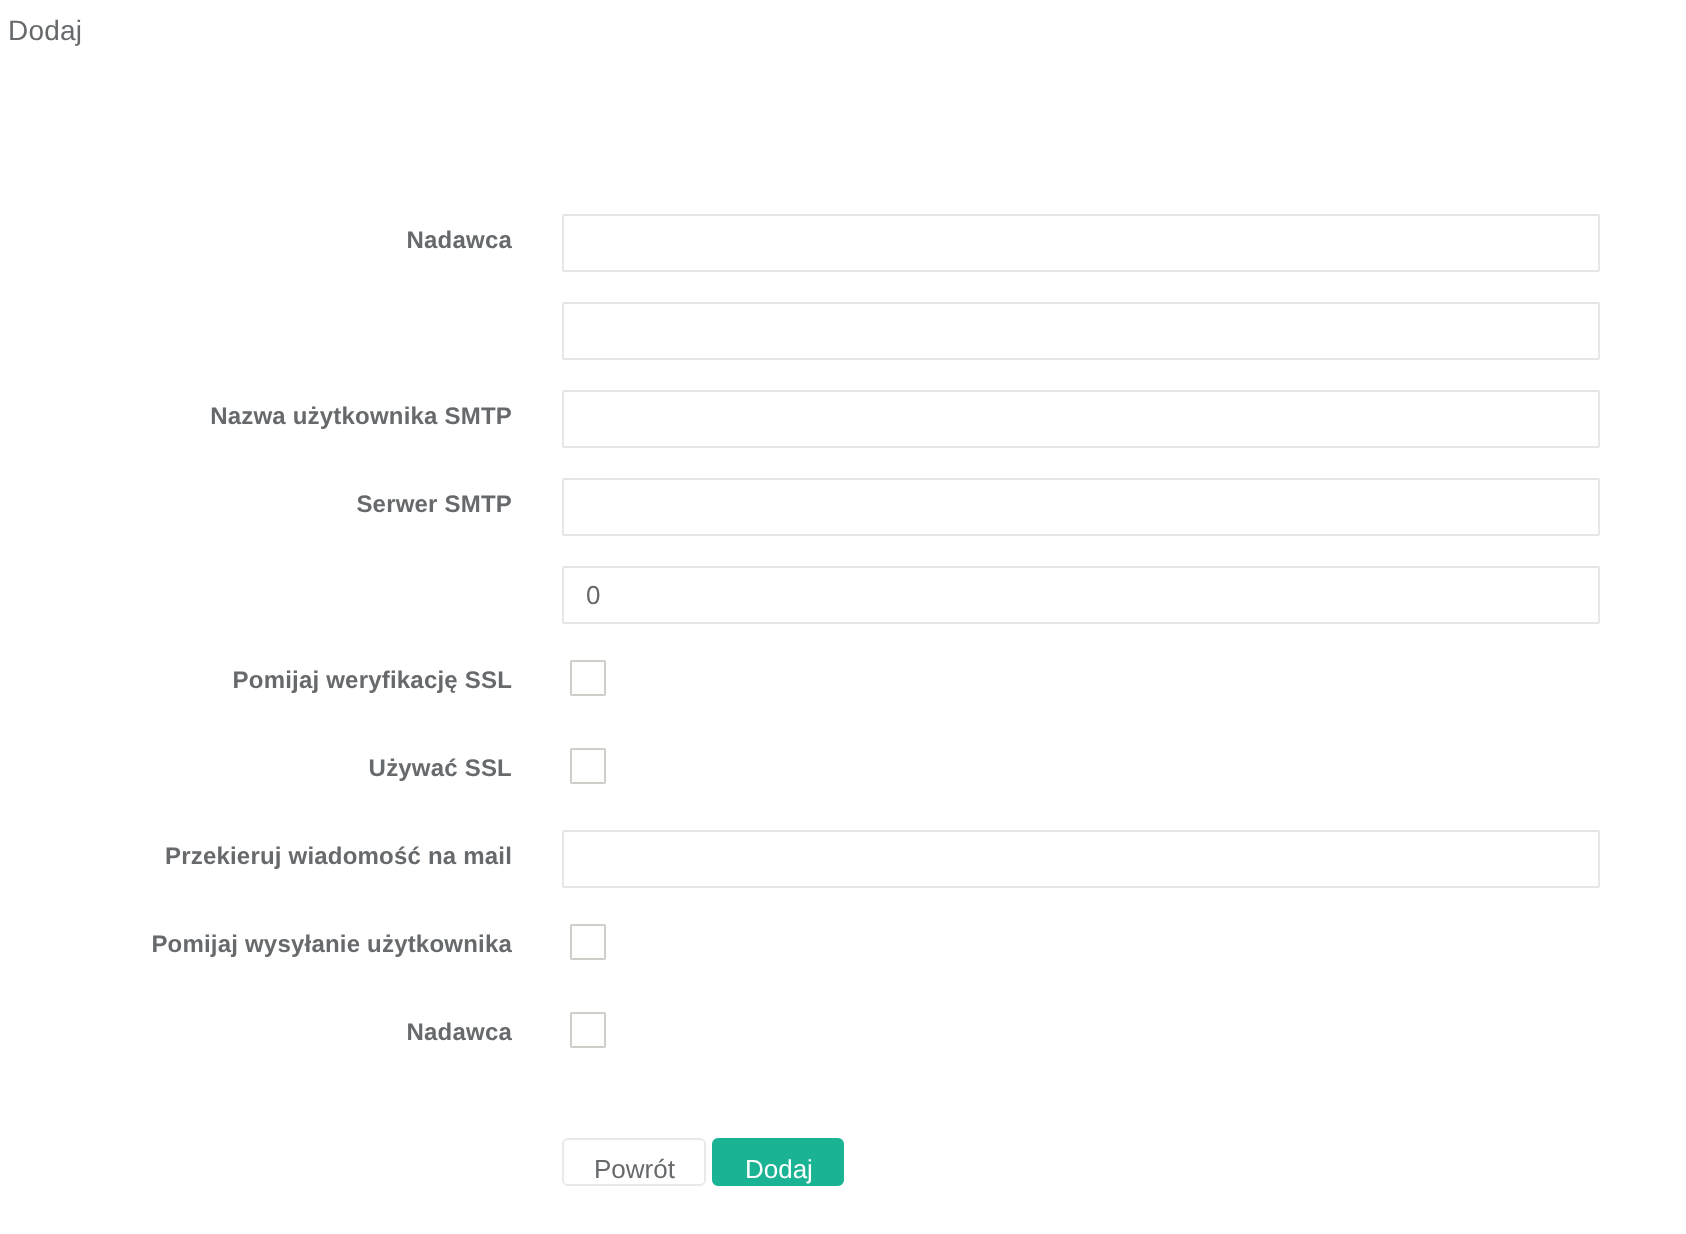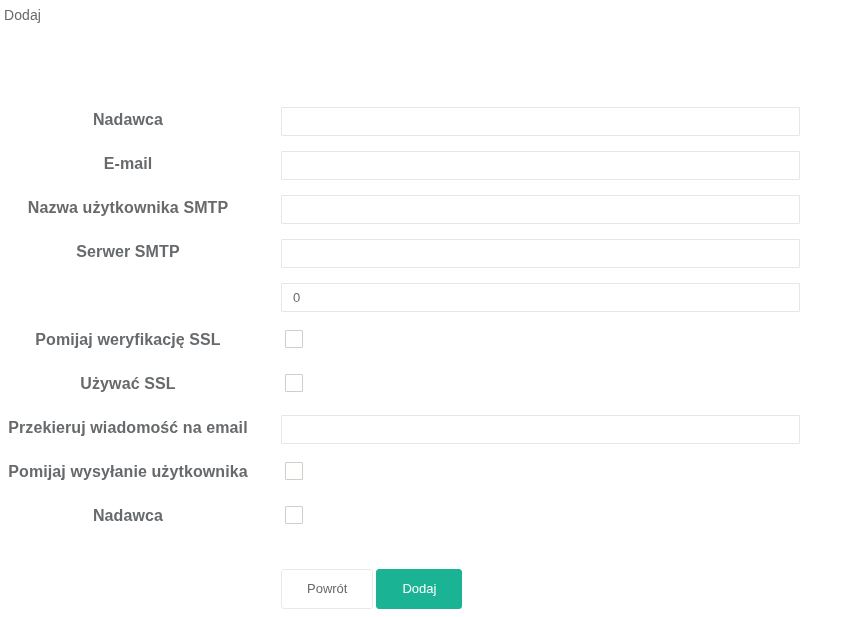--- a/index.html
+++ b/index.html
@@ -40,22 +40,22 @@
 
   .form-row {
     position: relative;
     height: 44px;
   }
 
   .form-row .ctl-label {
     position: absolute;
     left: 0;
     width: 256px;
-    text-align: center;
-    font-size: 16px;
+    text-align: right;
+    font-size: 12px;
     font-weight: bold;
     color: #676a6c;
     line-height: 14px;
     top: 14px;
     letter-spacing: 0.1px;
     white-space: nowrap;
   }
 
   .form-row .ctl-field {
     position: absolute;
@@ -103,22 +103,22 @@
   .button-row {
     position: absolute;
     left: 281px;
     top: 569px;
     height: 32px;
     display: flex;
     gap: 0px;
   }
   .btn {
     box-sizing: border-box;
-    height: 40px;
-    padding: 0 25px;
+    height: 24px;
+    padding: 0 15px;
     font-family: "Liberation Sans", sans-serif;
     font-size: 13px;
     line-height: 30px;
     border-radius: 3px;
     cursor: pointer;
     white-space: nowrap;
   }
   .btn-white {
     background: #ffffff;
     border: 1px solid #e7eaec;
@@ -137,21 +137,20 @@
 <div class="page-title">Dodaj</div>
 
 <form class="form-area" id="form-area">
     <div class="form-row">
       <label class="ctl-label">Nadawca</label>
       <div class="ctl-field">
         <input type="text" class="text-input" value="" style="">
       </div>
     </div>
     <div class="form-row">
-      <label class="ctl-label">E-mail</label>
       <div class="ctl-field">
         <input type="text" class="text-input" value="" style="">
       </div>
     </div>
     <div class="form-row">
       <label class="ctl-label">Nazwa użytkownika SMTP</label>
       <div class="ctl-field">
         <input type="text" class="text-input" value="" style="">
       </div>
     </div>
@@ -172,21 +171,21 @@
         <input type="checkbox" class="checkbox-box" style="">
       </div>
     </div>
     <div class="form-row">
       <label class="ctl-label">Używać SSL</label>
       <div class="ctl-field">
         <input type="checkbox" class="checkbox-box" style="">
       </div>
     </div>
     <div class="form-row">
-      <label class="ctl-label">Przekieruj wiadomość na email</label>
+      <label class="ctl-label">Przekieruj wiadomość na mail</label>
       <div class="ctl-field">
         <input type="text" class="text-input" value="" style="">
       </div>
     </div>
     <div class="form-row">
       <label class="ctl-label">Pomijaj wysyłanie użytkownika</label>
       <div class="ctl-field">
         <input type="checkbox" class="checkbox-box" style="">
       </div>
     </div>

